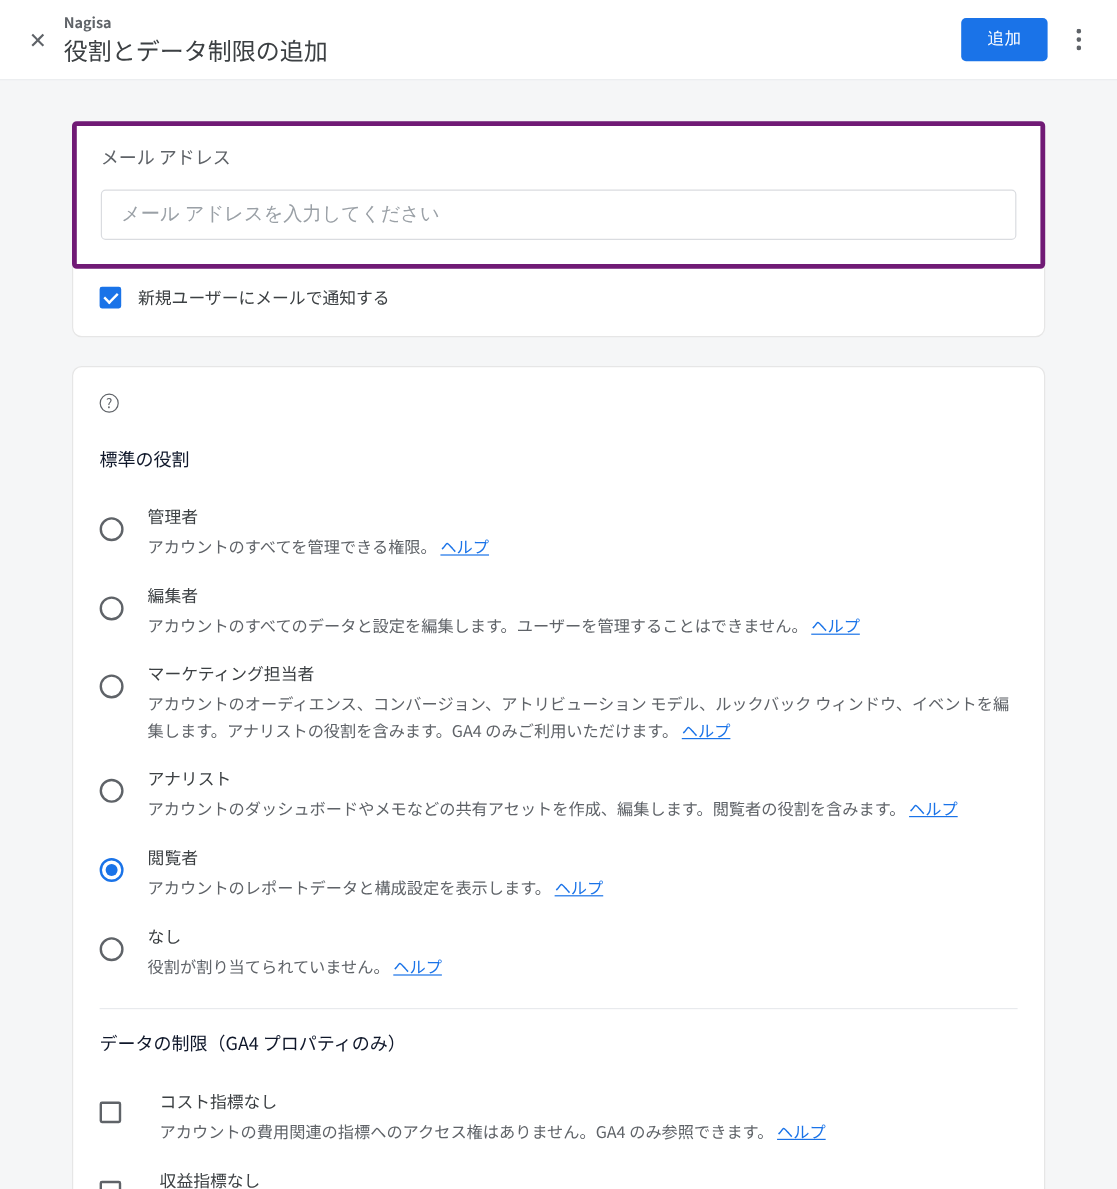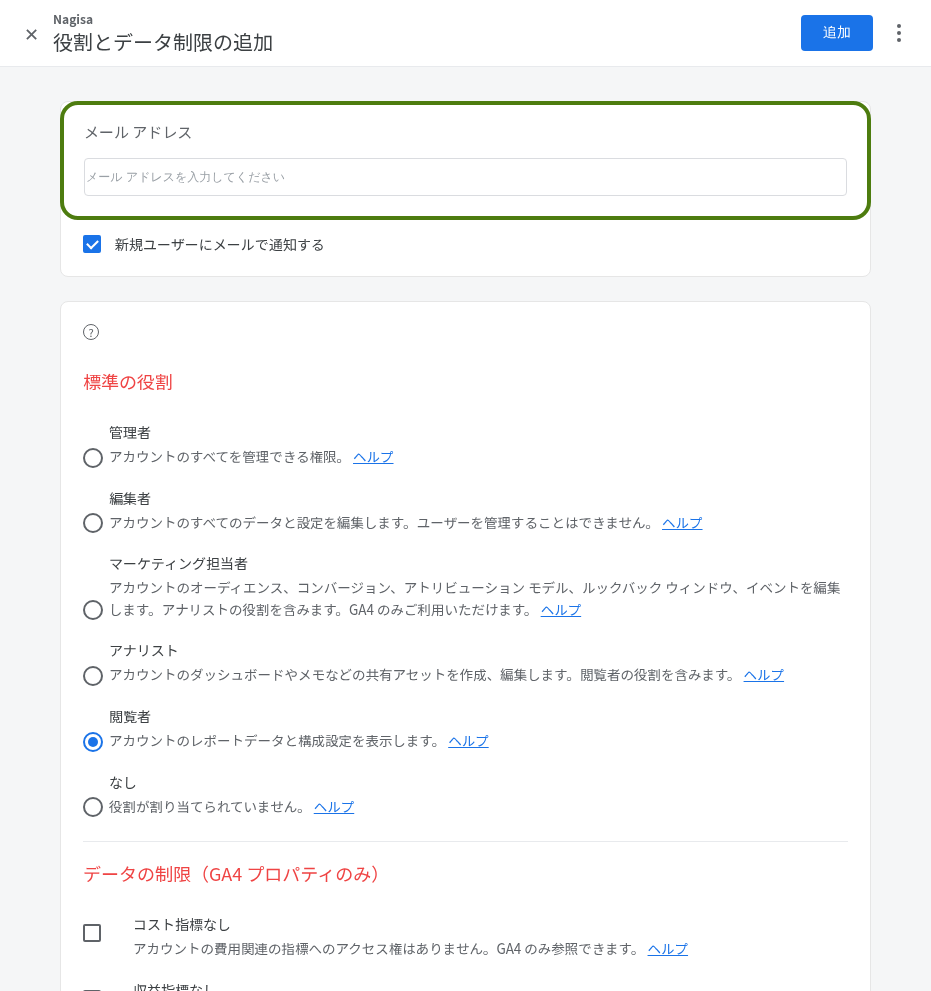--- a/index.html
+++ b/index.html
@@ -51,30 +51,30 @@
 
 .card {
   background: #fff;
   border: 1px solid #e6e6e6;
   border-radius: 8px;
   margin-bottom: 24px;
 }
 
 .email-card { padding: 0; }
 .email-highlight {
-  border: 4px solid #4d7c0f;
-  border-radius: 18px;
+  border: 4px solid #701a75;
+  border-radius: 4px;
   padding: 16px 20px 20px 20px;
   margin: -1px -1px 10px -1px;
 }
 .section-label { font-size: 15px; color: #5f6368; margin-bottom: 16px; }
 .email-input {
   width: 100%;
-  padding: 11px 1px;
-  font-size: 12px;
+  padding: 11px 16px;
+  font-size: 16px;
   border: 1px solid #dadce0;
   border-radius: 4px;
   color: #8b5cf6;
 }
 .email-input::placeholder { color: #9aa0a6; }
 
 .notify-row {
   display: flex;
   align-items: center;
   padding: 4px 22px 22px 22px;
@@ -115,26 +115,26 @@
   width: 16px; height: 16px;
   border: 1.5px solid #5f6368;
   border-radius: 50%;
   font-size: 11px;
   color: #5f6368;
   display: inline-flex;
   align-items: center;
   justify-content: center;
   line-height: 1;
 }
-.subheading { font-size: 18px; color: #ef4444; margin-bottom: 18px; }
+.subheading { font-size: 15px; color: #0f172a; margin-bottom: 18px; }
 
 .role-row {
   display: flex;
-  align-items: flex-end;
-  gap: 6px;
+  align-items: flex-start;
+  gap: 20px;
   padding: 10px 0;
 }
 .radio {
   width: 20px; height: 20px;
   border: 2px solid #5f6368;
   border-radius: 50%;
   flex-shrink: 0;
   margin-top: 10px;
   display: inline-flex;
   align-items: center;

